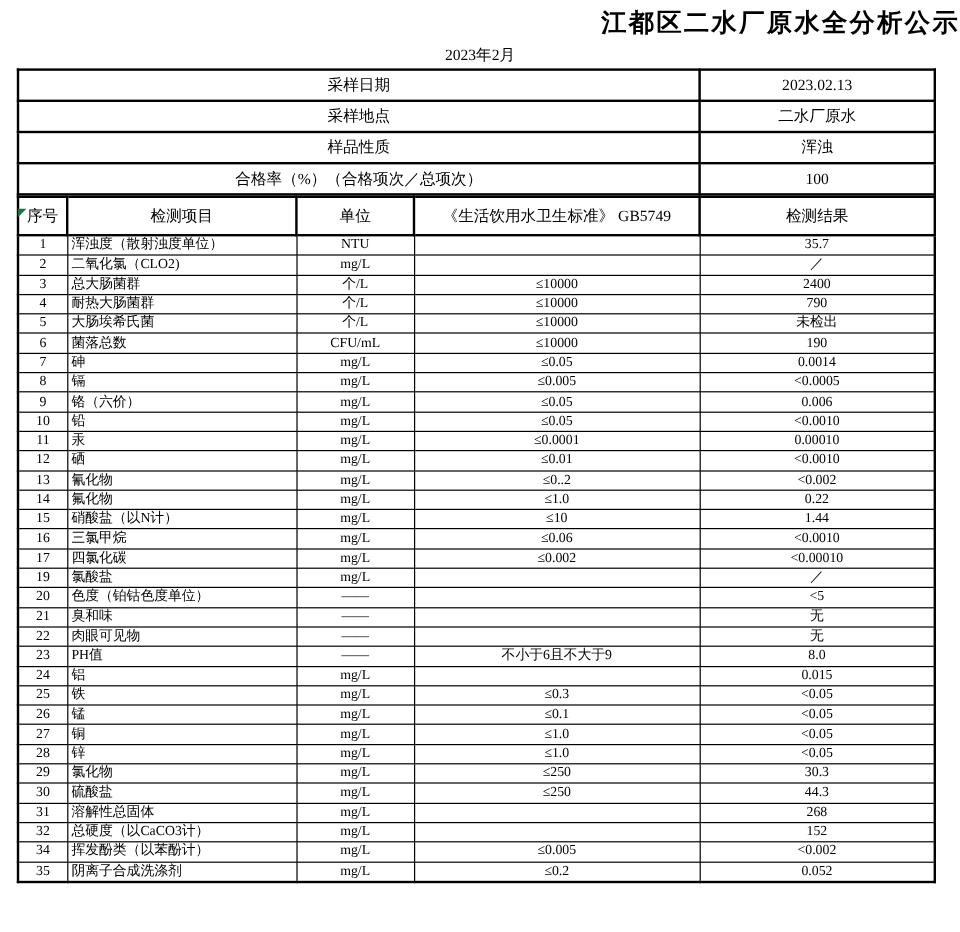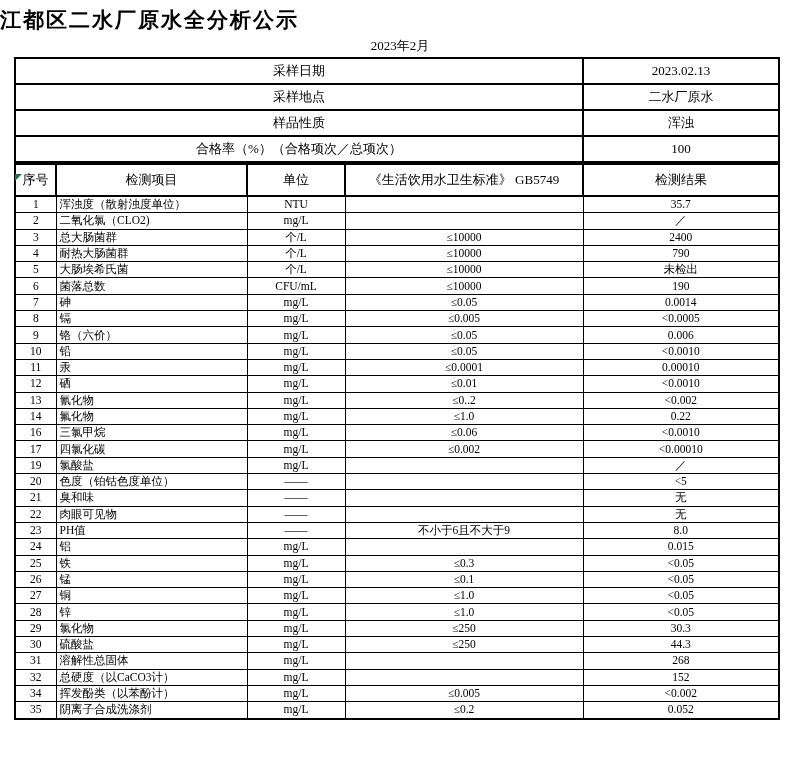--- a/index.html
+++ b/index.html
@@ -8,21 +8,21 @@
     width: 800px;
     height: 777px;
     background: #ffffff;
     color: #000000;
     font-family: "Liberation Serif", "DejaVu Serif", serif;
     overflow: hidden;
   }
   .doc { position: relative; width: 800px; height: 777px; }
 
   .title {
-    text-align: left;
+    text-align: right;
     font-family: "Liberation Sans", "DejaVu Sans", sans-serif;
     font-weight: bold;
     font-size: 21px;
     letter-spacing: 2px;
     padding-top: 7px;
     line-height: 26px;
   }
   .subtitle {
     text-align: center;
     font-size: 13px;
@@ -245,20 +245,27 @@
         </tr>
 
         <tr>
           <td class="no">14</td>
           <td class="item">氟化物</td>
           <td class="unit">mg/L</td>
           <td class="standard">≤1.0</td>
           <td class="result">0.22</td>
         </tr>
 
+        <tr>
+          <td class="no">15</td>
+          <td class="item">硝酸盐（以N计）</td>
+          <td class="unit">mg/L</td>
+          <td class="standard">≤10</td>
+          <td class="result">1.44</td>
+        </tr>
 
         <tr>
           <td class="no">16</td>
           <td class="item">三氯甲烷</td>
           <td class="unit">mg/L</td>
           <td class="standard">≤0.06</td>
           <td class="result">&lt;0.0010</td>
         </tr>
 
         <tr>

